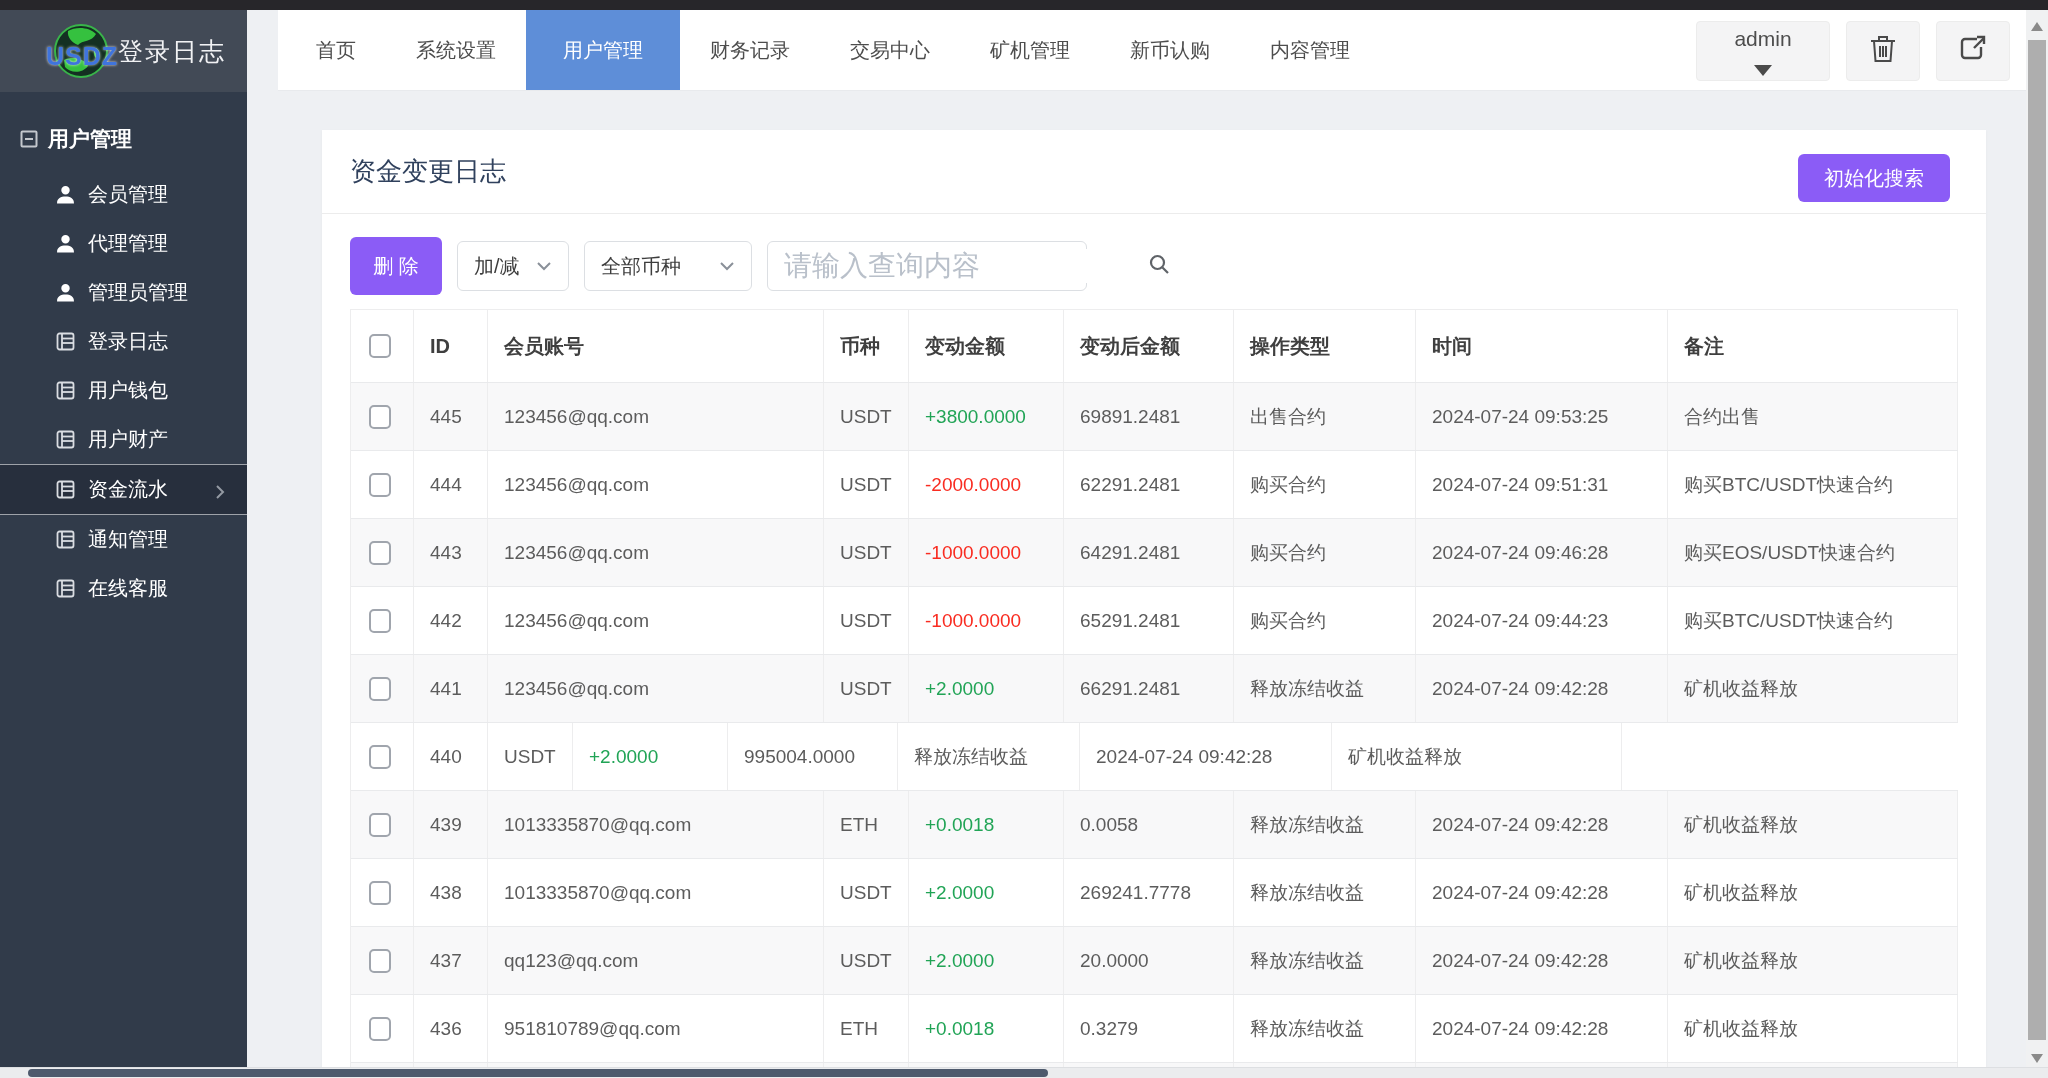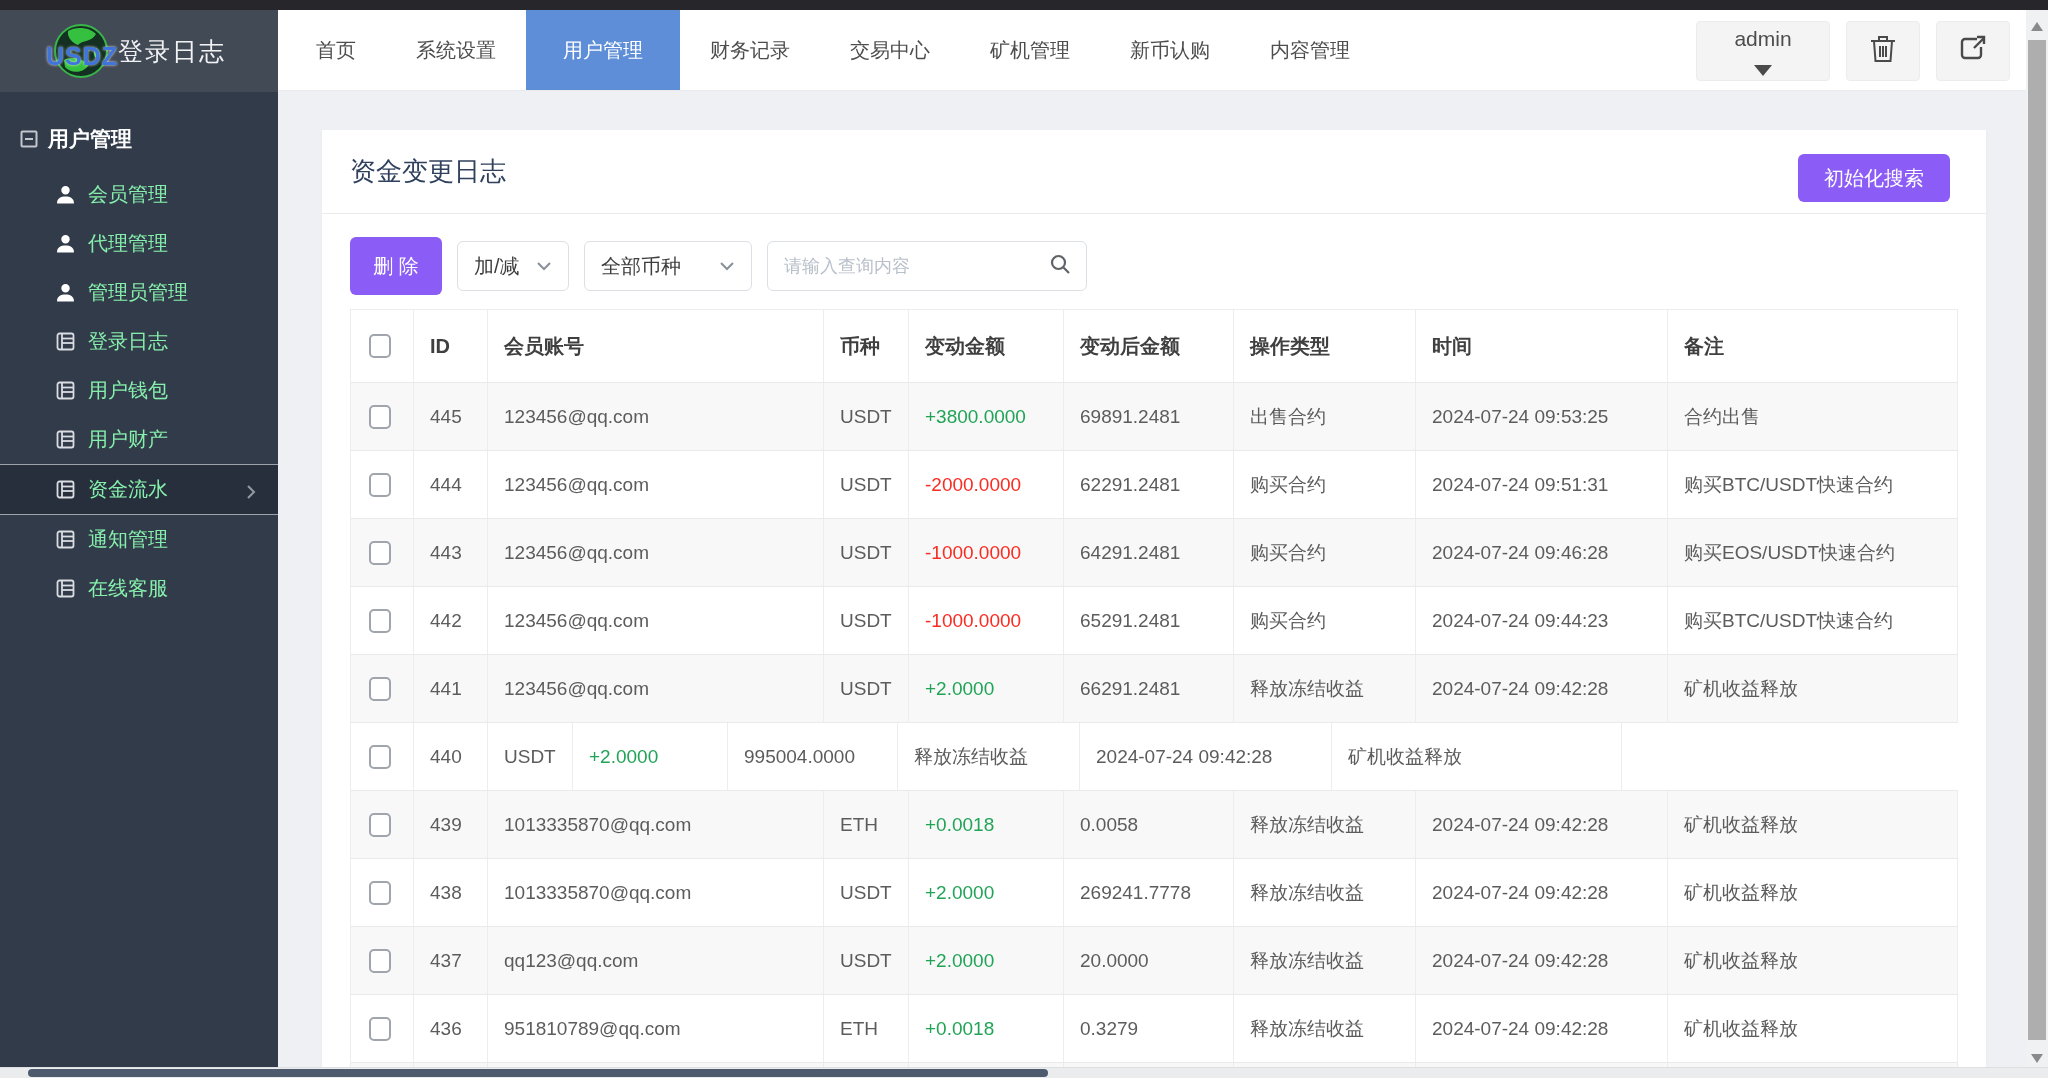--- a/index.html
+++ b/index.html
@@ -4,33 +4,33 @@
 <style>
   html,body{margin:0;padding:0;}
   body{
     width:2048px;height:1078px;position:relative;overflow:hidden;
     background:#eef0f3;font-family:"Liberation Sans",sans-serif;
     -webkit-font-smoothing:antialiased;
   }
   
   .top-strip{position:absolute;left:0;top:0;width:2048px;height:10px;background:#27262a;}
   
-  .sidebar{position:absolute;left:0;top:10px;width:278px;height:1059px;background:#313b4a;}
+  .sidebar{position:absolute;left:0;top:10px;width:247px;height:1059px;background:#313b4a;}
   .side-logo{height:82px;background:#424a56;display:flex;align-items:center;padding-left:52px;position:relative;}
   .globe{position:relative;width:58px;height:58px;flex:0 0 auto;}
   .globe svg{position:absolute;left:0;top:0;}
   .brand{position:absolute;left:-6px;top:20px;font-size:25px;font-weight:bold;color:#3f74dd;
          text-shadow:0 0 3px rgba(255,255,255,.85);letter-spacing:1px;}
   .logo-suffix{color:#f1f2f4;font-size:25px;margin-left:8px;letter-spacing:2px;}
   .side-menu{padding-top:22px;}
   .side-section{display:flex;align-items:center;height:50px;padding-left:20px;color:#ffffff;
                 font-size:21px;font-weight:bold;cursor:pointer;}
   .side-section .sq{margin-right:10px;display:flex;}
   .side-items{margin-top:6px;}
-  .side-item{display:flex;align-items:center;height:49px;padding-left:56px;color:#86efac;
+  .side-item{display:flex;align-items:center;height:49px;padding-left:56px;color:#ffffff;
              font-size:20px;cursor:pointer;position:relative;}
   .side-item .ic{width:20px;height:20px;margin-right:12px;display:flex;align-items:center;}
   .side-item.selected{background:#272f3d;border-top:1px solid #9ea2a9;border-bottom:1px solid #9ea2a9;}
   .side-item .chev{position:absolute;right:22px;top:17px;display:none;}
   .side-item.selected .chev{display:block;}
   
   .topnav{position:absolute;left:278px;top:10px;width:1748px;height:80px;background:#ffffff;
           border-bottom:1px solid #e8eaed;display:flex;align-items:stretch;}
   .nav-list{display:flex;align-items:stretch;padding-left:8px;}
   .nav-item{display:flex;align-items:center;padding:0 30px;font-size:20px;color:#4d4d4d;cursor:pointer;}
@@ -53,21 +53,21 @@
   .toolbar{display:flex;align-items:center;margin:23px 0 0 28px;gap:15px;}
   .btn-delete{width:92px;height:58px;background:#8b5cf6;color:#fff;font-size:20px;border:none;
               border-radius:6px;cursor:pointer;font-family:inherit;}
   .select{height:50px;background:#fff;border:1px solid #dcdfe3;border-radius:6px;display:flex;
           align-items:center;justify-content:space-between;padding:0 16px;font-size:20px;color:#3d3d3d;
           cursor:pointer;box-sizing:border-box;}
   .select.s1{width:112px;margin-left:0px;}
   .select.s2{width:168px;}
   .search-box{width:320px;height:50px;border:1px solid #dcdfe3;border-radius:6px;display:flex;
               align-items:center;box-sizing:border-box;padding:0 14px;background:#fff;}
-  .search-box input{flex:1;border:none;outline:none;font-size:18px;color:#15803d;font-family:inherit;}
+  .search-box input{flex:1;border:none;outline:none;font-size:28px;color:#15803d;font-family:inherit;}
   .search-box input::placeholder{color:#b9c0ca;}
   
   .tbl{margin:14px 28px 0 28px;border:1px solid #ededee;border-right:none;width:1607px;box-sizing:content-box;}
   .trow{display:flex;align-items:stretch;border-bottom:1px solid #e9eaec;background:#fff;}
   .trow.head{height:72px;font-weight:bold;color:#3f3f3f;font-size:20px;}
   .trow.body{height:67px;font-size:19px;color:#5c5c5c;}
   .trow.odd{background:#f8f8f9;}
   .tc{display:flex;align-items:center;padding-left:16px;box-sizing:border-box;border-right:1px solid #ededee;overflow:hidden;}
   .c0{width:63px;padding-left:18px;}
   .c1{width:74px;}.c2{width:336px;}.c3{width:85px;}.c4{width:155px;}

